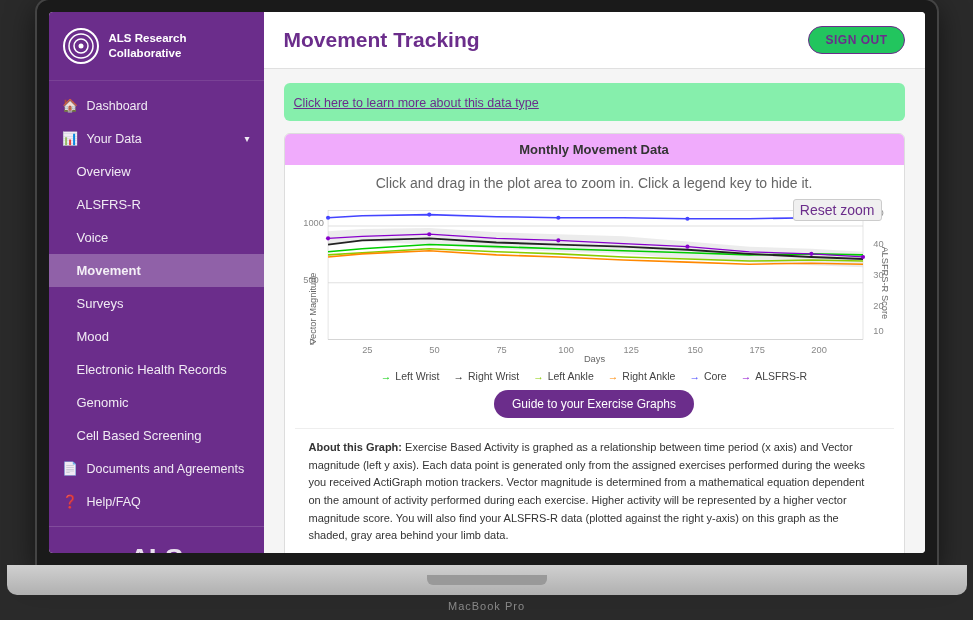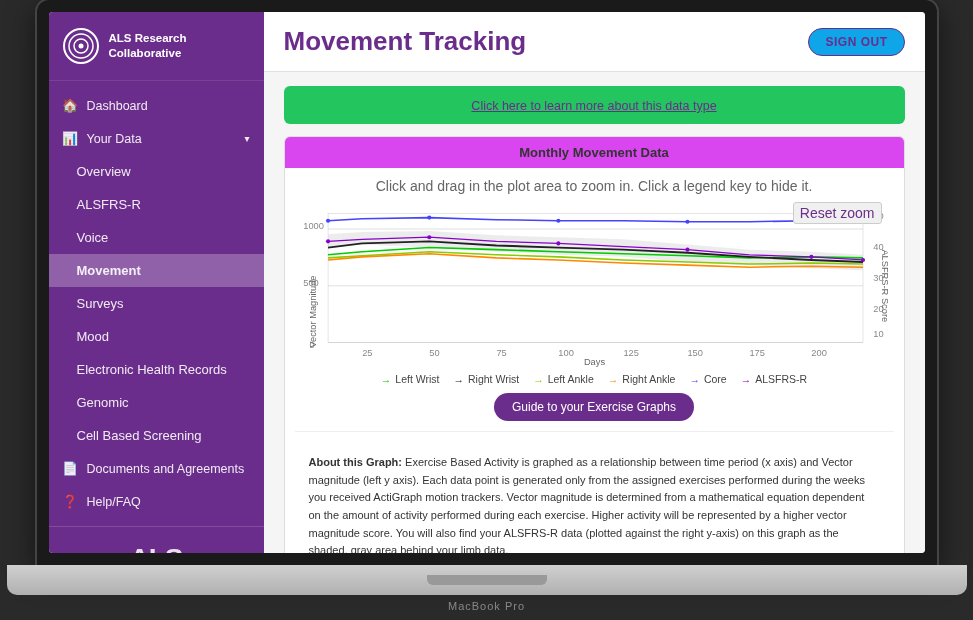--- a/index.html
+++ b/index.html
@@ -131,61 +131,61 @@
     }
     .top-bar {
       background: #fff;
       padding: 14px 20px;
       display: flex;
       align-items: center;
       justify-content: space-between;
       border-bottom: 1px solid #e0e0e0;
     }
     .page-title {
-      font-size: 26px;
+      font-size: 21px;
       font-weight: 600;
       color: #6b2d8b;
     }
     .sign-out-btn {
       border: 1.5px solid #6b2d8b;
-      background: #0ea5e9;
+      background: #22c55e;
       color: #6b2d8b;
       padding: 6px 16px;
       border-radius: 20px;
       font-size: 12px;
       font-weight: 600;
       cursor: pointer;
       letter-spacing: 0.5px;
     }
     .content-area {
       padding: 14px 20px;
       flex: 1;
     }
     .info-link-bar {
-      background: #22c55e;
+      background: #86efac;
       border-radius: 6px;
       padding: 10px;
-      text-align: center;
+      text-align: left;
       margin-bottom: 12px;
     }
     .info-link {
       color: #6b2d8b;
       font-size: 12.5px;
       text-decoration: underline;
       cursor: pointer;
     }
     .chart-section {
       background: #fff;
       border-radius: 6px;
       border: 1px solid #ddd;
       margin-bottom: 12px;
       overflow: hidden;
     }
     .chart-header {
-      background: #d946ef;
+      background: #f0abfc;
       padding: 8px 12px;
       text-align: center;
       font-weight: 600;
       font-size: 13px;
       color: #333;
     }
     .chart-subtitle {
       text-align: center;
       font-size: 14px;
       color: #666;
@@ -229,21 +229,21 @@
       margin: 0 auto 10px;
       background: #6b2d8b;
       color: #fff;
       border: none;
       padding: 7px 18px;
       border-radius: 20px;
       font-size: 12px;
       cursor: pointer;
     }
     .about-section {
-      padding: 22px 14px;
+      padding: 10px 14px;
       font-size: 11px;
       color: #333;
       line-height: 1.6;
       border-top: 1px solid #eee;
     }
     .about-section strong { font-weight: 700; }
 
     
     .chart-svg {
       width: 100%;

